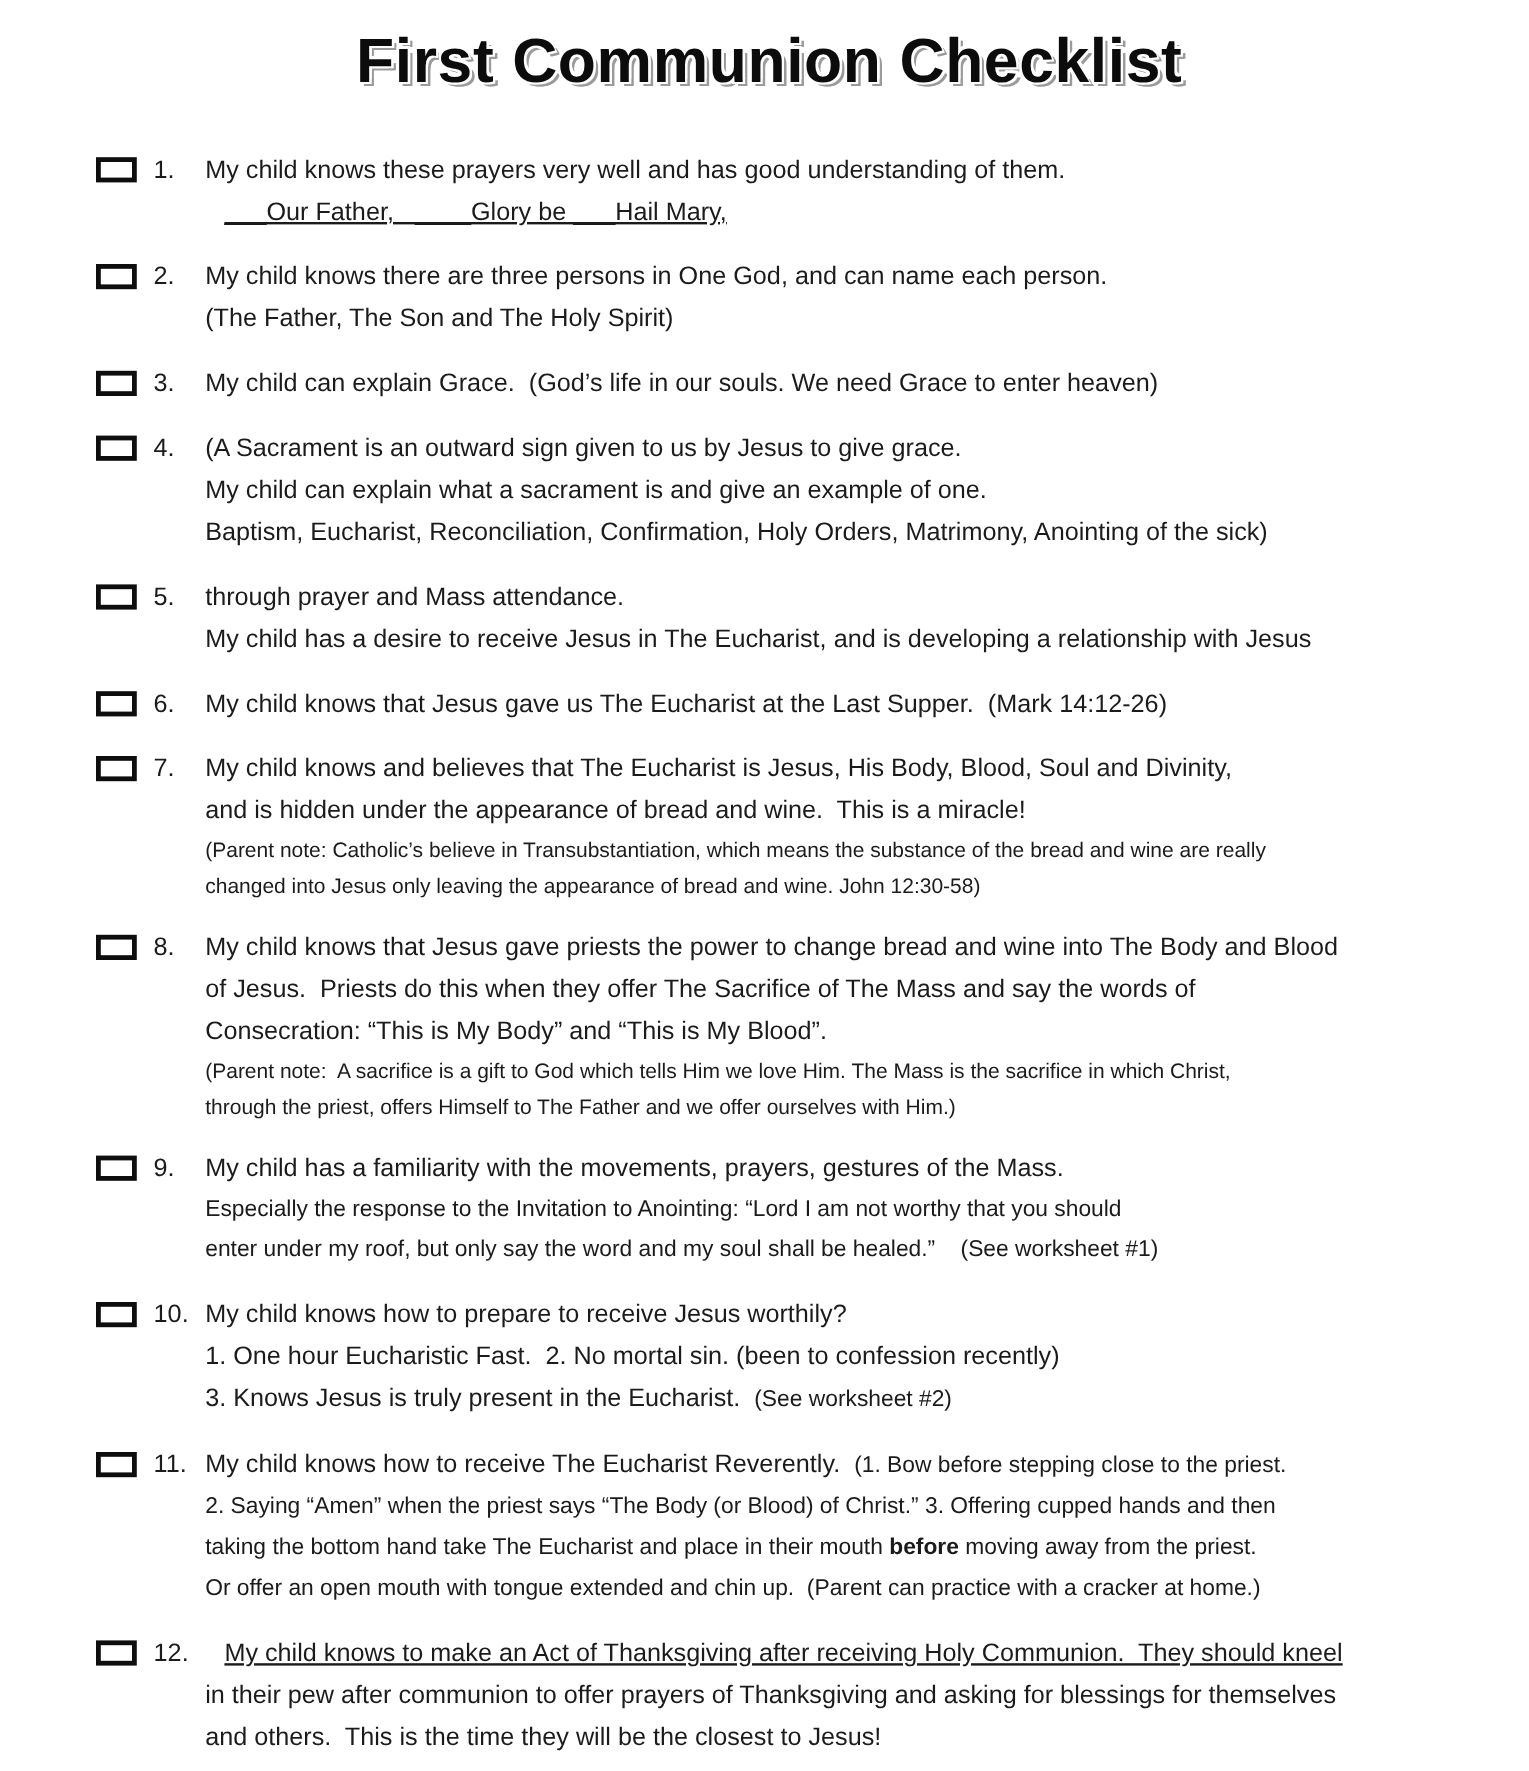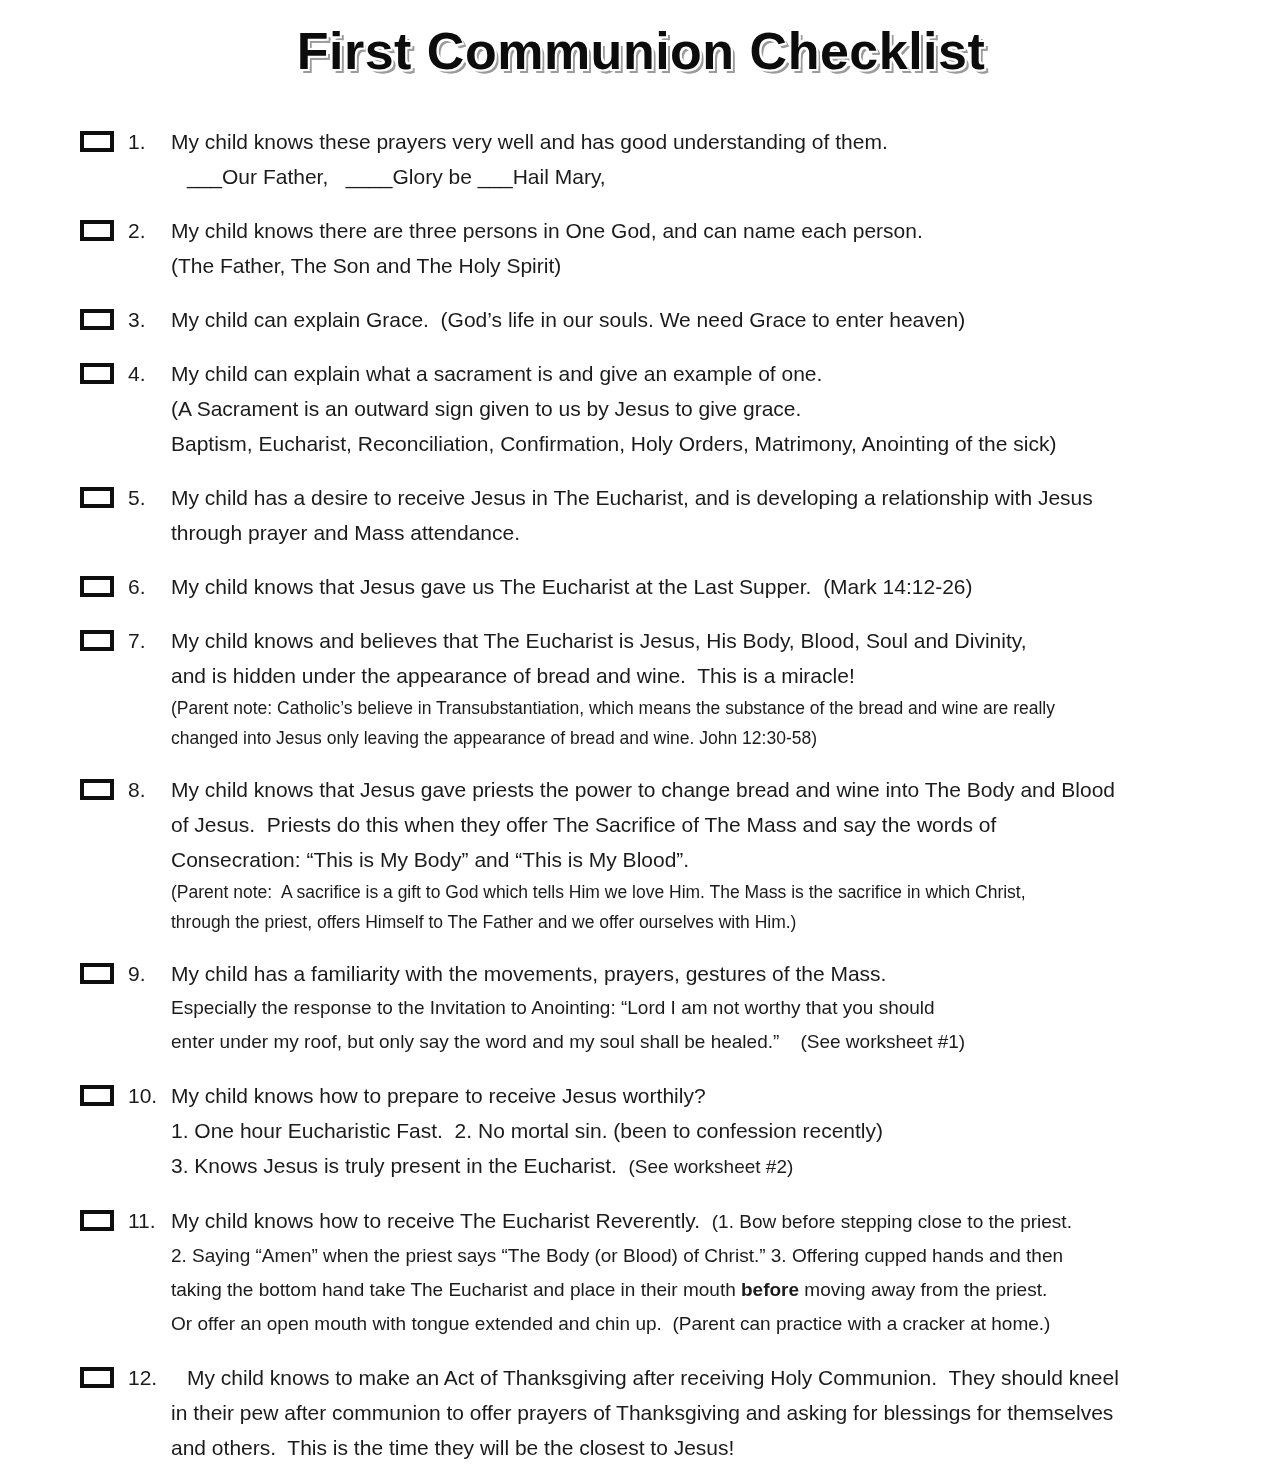--- a/index.html
+++ b/index.html
@@ -51,21 +51,21 @@
     flex: 0 0 43px;
     font-size: 21px;
     line-height: 35px;
     white-space: pre;
   }
   .lines { flex: 1 1 auto; min-width: 0; }
   .line { white-space: pre-wrap; }
   .line.main { font-size: 21px;   line-height: 35px; }
   .line.sub  { font-size: 19px;   line-height: 34px; }
   .line.note { font-size: 17.5px; line-height: 30px; }
-  .line.indent { padding-left: 16px; }
+  .line.indent { padding-left: 16px; text-decoration: underline; }
   .seg.b   { font-weight: bold; }
   .seg.sm  { font-size: 19px; }
   .seg.mid { font-size: 19px; }
 </style>
 </head>
 <body>
 
 <div class="page">
   <h1 class="title">First Communion Checklist</h1>
   <div id="checklist">
@@ -89,31 +89,31 @@
         <span class="checkbox"></span>
         <span class="number">3.</span>
         <div class="lines">
           <div class="line main"><span class="seg">My child can explain Grace.  (God’s life in our souls. We need Grace to enter heaven)</span></div>
         </div>
       </div>
       <div class="item">
         <span class="checkbox"></span>
         <span class="number">4.</span>
         <div class="lines">
+          <div class="line main"><span class="seg">(A Sacrament is an outward sign given to us by Jesus to give grace.</span></div>
           <div class="line main"><span class="seg">My child can explain what a sacrament is and give an example of one.</span></div>
-          <div class="line main"><span class="seg">(A Sacrament is an outward sign given to us by Jesus to give grace.</span></div>
           <div class="line main"><span class="seg">Baptism, Eucharist, Reconciliation, Confirmation, Holy Orders, Matrimony, Anointing of the sick)</span></div>
         </div>
       </div>
       <div class="item">
         <span class="checkbox"></span>
         <span class="number">5.</span>
         <div class="lines">
+          <div class="line main"><span class="seg">through prayer and Mass attendance.</span></div>
           <div class="line main"><span class="seg">My child has a desire to receive Jesus in The Eucharist, and is developing a relationship with Jesus</span></div>
-          <div class="line main"><span class="seg">through prayer and Mass attendance.</span></div>
         </div>
       </div>
       <div class="item">
         <span class="checkbox"></span>
         <span class="number">6.</span>
         <div class="lines">
           <div class="line main"><span class="seg">My child knows that Jesus gave us The Eucharist at the Last Supper.  (Mark 14:12-26)</span></div>
         </div>
       </div>
       <div class="item">

